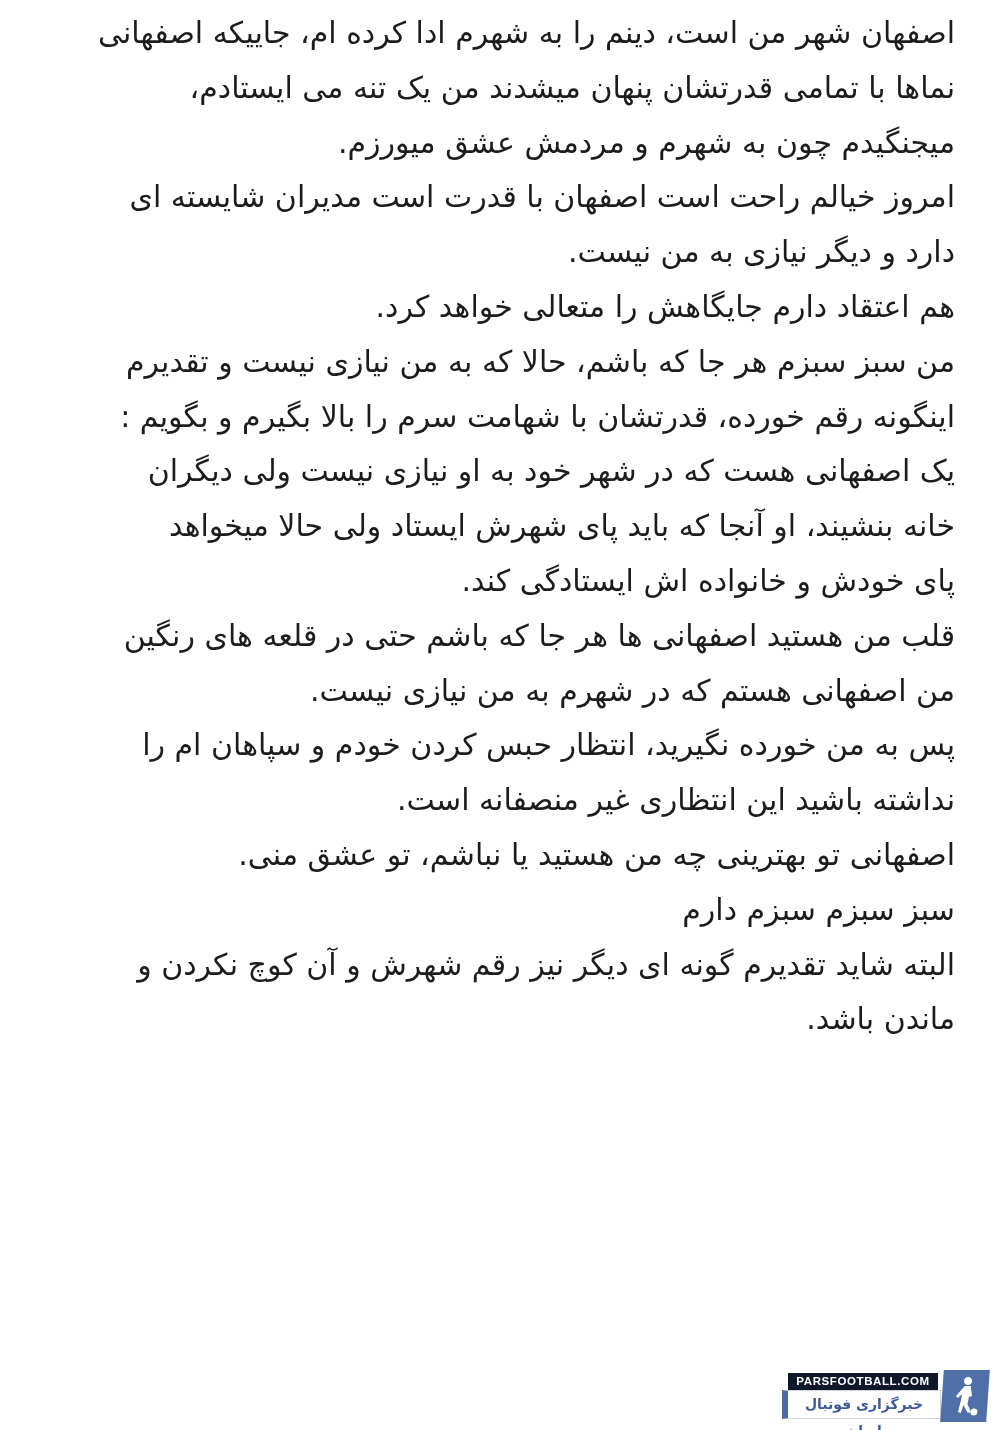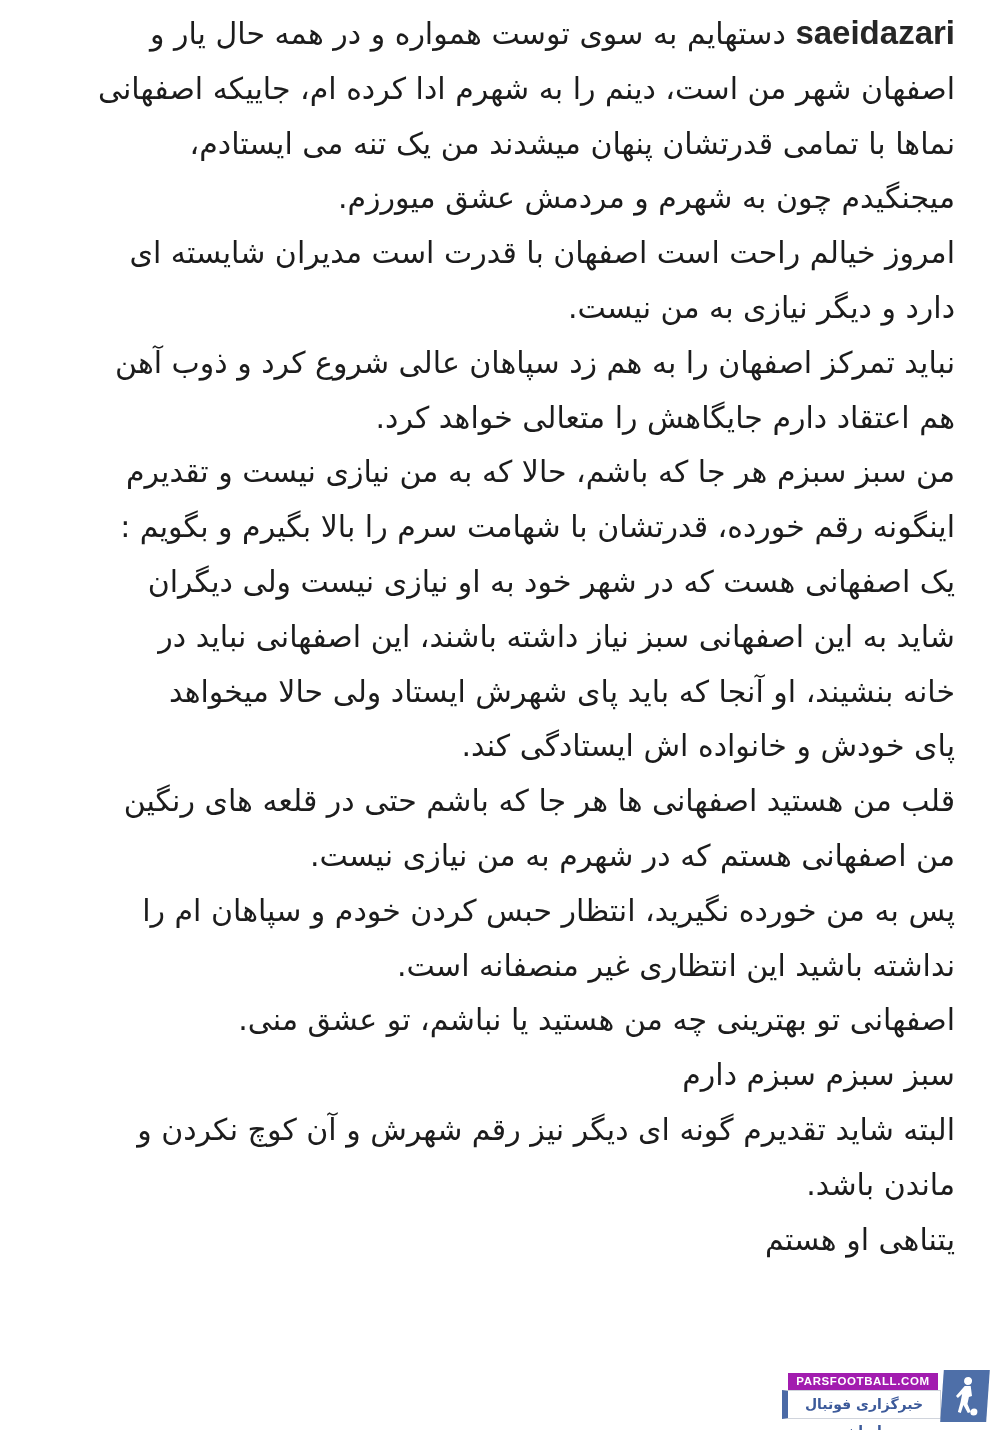--- a/index.html
+++ b/index.html
@@ -44,21 +44,21 @@
       top: 1370px;
       width: 208px;
       height: 52px;
     }
     .logo-bar {
       position: absolute;
       left: 6px;
       top: 3px;
       width: 150px;
       height: 17px;
-      background: #a21caf;
+      background: #0f172a;
       color: #ffffff;
       font-family: "Liberation Sans", sans-serif;
       font-weight: bold;
       font-size: 11.5px;
       line-height: 17px;
       letter-spacing: 0.6px;
       text-align: center;
     }
     .logo-box {
       position: absolute;
@@ -85,43 +85,39 @@
       height: 52px;
       background: #4e6fa8;
       transform: skewX(-4deg);
     }
     .logo-player svg { position: absolute; left: 8px; top: 6px; }
   </style>
 </head>
 <body>
 
 <div class="post">
-  <span class="line"><span class="username">saeidazari</span> <span>دستهایم به سوی توست همواره و در همه حال یار و</span></span>
   <span class="line">اصفهان شهر من است، دینم را به شهرم ادا کرده ام، جاییکه اصفهانی</span>
   <span class="line">نماها با تمامی قدرتشان پنهان میشدند من یک تنه می ایستادم،</span>
   <span class="line">میجنگیدم چون به شهرم و مردمش عشق میورزم.</span>
   <span class="line">امروز خیالم راحت است اصفهان با قدرت است مدیران شایسته ای</span>
   <span class="line">دارد و دیگر نیازی به من نیست.</span>
-  <span class="line">نباید  تمرکز اصفهان را به هم زد سپاهان عالی شروع کرد و ذوب آهن</span>
   <span class="line">هم اعتقاد دارم جایگاهش را متعالی خواهد کرد.</span>
   <span class="line">من سبز سبزم هر جا که باشم، حالا که به من نیازی نیست و تقدیرم</span>
   <span class="line">اینگونه رقم خورده، قدرتشان با شهامت سرم را بالا  بگیرم و بگویم :</span>
   <span class="line">یک اصفهانی هست که در شهر خود به او نیازی نیست ولی دیگران</span>
-  <span class="line">شاید به این اصفهانی سبز نیاز داشته باشند، این اصفهانی نباید در</span>
   <span class="line">خانه بنشیند، او آنجا که باید پای شهرش ایستاد ولی حالا میخواهد</span>
   <span class="line">پای خودش و خانواده اش ایستادگی کند.</span>
   <span class="line">قلب من هستید اصفهانی ها هر جا که باشم حتی در قلعه های رنگین</span>
   <span class="line">من اصفهانی هستم که در شهرم  به من نیازی نیست.</span>
   <span class="line">پس به من خورده نگیرید، انتظار حبس کردن خودم و سپاهان ام را</span>
   <span class="line">نداشته باشید این انتظاری غیر منصفانه است.</span>
   <span class="line">اصفهانی تو بهترینی چه من هستید یا نباشم، تو عشق منی.</span>
   <span class="line">سبز سبزم سبزم دارم</span>
   <span class="line">البته شاید تقدیرم گونه ای دیگر نیز رقم شهرش و آن کوچ نکردن و</span>
   <span class="line">ماندن باشد.</span>
-  <span class="line">یتناهی او هستم</span>
 </div>
 
 <div class="logo">
   <div class="logo-bar">PARSFOOTBALL.COM</div>
   <div class="logo-box">خبرگزاری فوتبال ایران</div>
   <div class="logo-player">
     <svg width="30" height="40" viewBox="0 0 30 40">
       <circle cx="17" cy="5" r="4" fill="#ffffff"></circle>
       <path d="M14 10 L20 10 L22 20 L19 21 L18 28 L22 36 L19 37 L14 29 L12 37 L9 36 L11 26 L12 18 L8 22 L6 20 Z" fill="#ffffff"></path>
       <circle cx="25" cy="36" r="3.5" fill="#ffffff"></circle>

